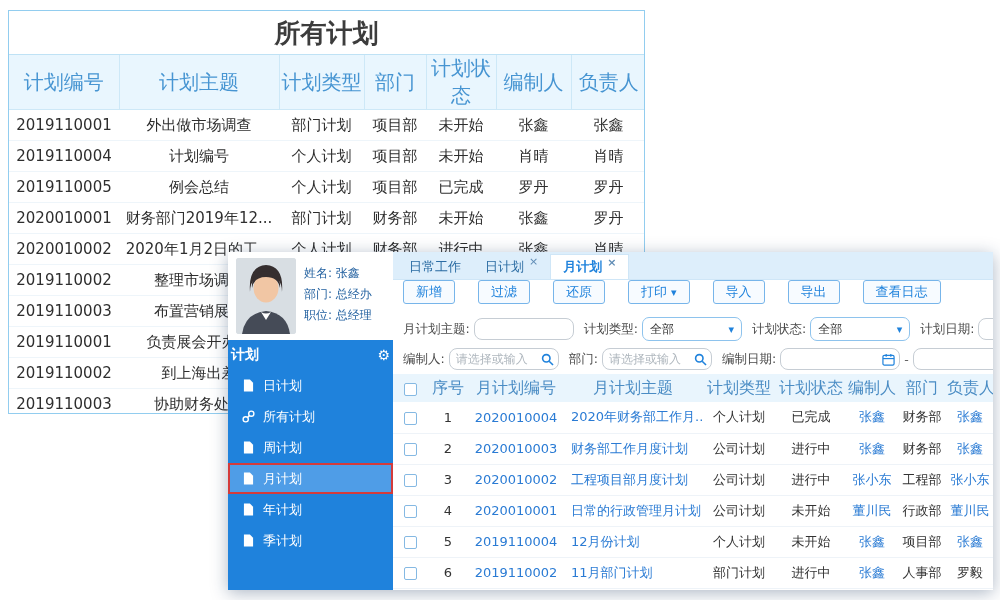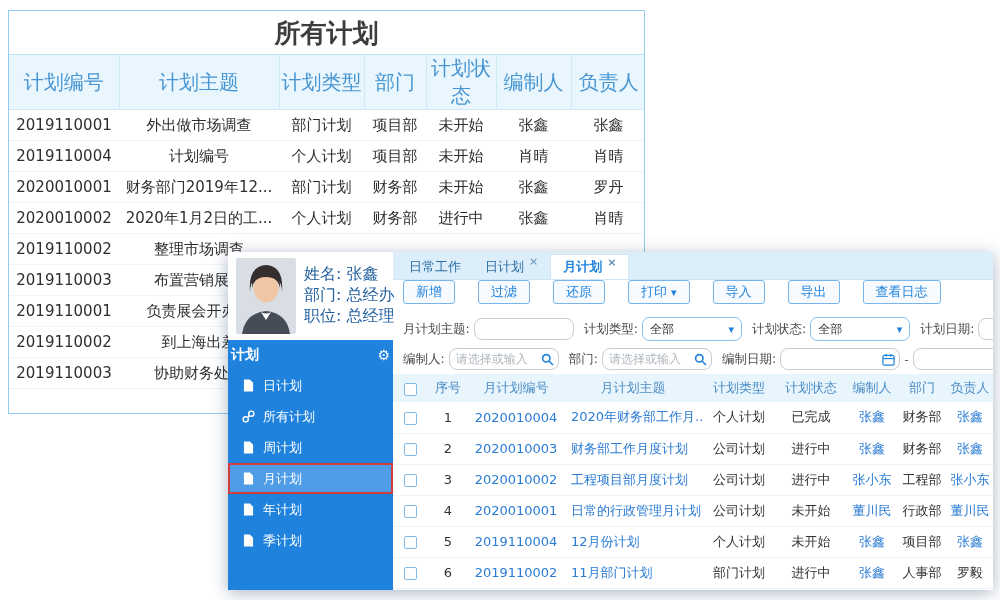--- a/index.html
+++ b/index.html
@@ -18,21 +18,21 @@
   .bg-table th:last-child { border-right:none; }
   .bg-table td { height:31px; text-align:center; font-size:15px; color:#2e2e2e;
                  border-bottom:1px solid #eef5fa; overflow:hidden; white-space:nowrap; }
 
   
   .fg-window { position:absolute; left:228px; top:252px; width:765px; height:338px;
                background:#fff; box-shadow:0 3px 16px rgba(20,50,90,.35); display:flex; overflow:hidden; }
   .left-panel { flex:0 0 165px; width:165px; display:flex; flex-direction:column; background:#fff; }
   .profile { height:88px; display:flex; gap:8px; padding:6px 6px 4px 8px; }
   .avatar { flex:0 0 60px; width:60px; height:76px; border-radius:3px; overflow:hidden; background:#d8dee3; }
-  .profile-lines { font-size:16px; color:#1f5e9e; padding-top:5px; line-height:21px; white-space:nowrap; }
+  .profile-lines { font-size:12px; color:#1f5e9e; padding-top:5px; line-height:21px; white-space:nowrap; }
   .sidebar { flex:1; background:#1f82dc; color:#fff; }
   .sidebar-header { height:30px; display:flex; align-items:center; justify-content:space-between;
                     padding:0 3px; font-size:14px; font-weight:bold; }
   .gear { font-size:14px; cursor:pointer; }
   .side-item { height:31px; display:flex; align-items:center; gap:8px; padding-left:14px;
                font-size:13px; cursor:pointer; }
   .side-item.selected { background:#4f9de7; box-shadow:inset 0 0 0 2px #d43b3b; }
   .side-icon { display:inline-flex; width:13px; justify-content:center; }
 
   .content { flex:1; display:flex; flex-direction:column; overflow:hidden; min-width:0; }
@@ -63,21 +63,21 @@
   .caret { color:#1f82dc; font-size:11px; }
   .date-input { position:relative; display:flex; align-items:center; }
   .date-input .f-input { width:120px; padding-right:24px; }
   .date-input .cal { position:absolute; right:5px; display:inline-flex; }
   .range-dash { color:#666; }
   .end-date { width:90px; }
   .plan-date { width:70px; }
 
   .grid { flex:1; overflow:hidden; }
   .grid-table { width:100%; border-collapse:collapse; table-layout:fixed; }
-  .grid-table th { height:28px; background:#e9f5fd; color:#4a8cc4; font-size:13px; font-weight:normal;
+  .grid-table th { height:28px; background:#e9f5fd; color:#4a8cc4; font-size:16px; font-weight:normal;
                    overflow:hidden; white-space:nowrap;margin-left:20px; }
   .grid-table td { height:31px; font-size:13px; color:#333; text-align:center;
                    border-bottom:1px solid #eef3f8; overflow:hidden; white-space:nowrap; }
   .grid-table td.subject { text-align:left; padding-left:8px; }
   .lnk { color:#2a7bd4; cursor:pointer; }
   .cbx { width:13px; height:13px; border:1px solid #85b9e3; border-radius:2px; background:#fff;
          display:inline-block; vertical-align:middle; cursor:pointer; }
 </style>
 </head>
 <body>
@@ -118,20 +118,29 @@
             <td>张鑫</td>
           </tr>
           <tr>
             <td>2019110004</td>
             <td>计划编号</td>
             <td>个人计划</td>
             <td>项目部</td>
             <td>未开始</td>
             <td>肖晴</td>
             <td>肖晴</td>
+          </tr>
+          <tr>
+            <td>2019110005</td>
+            <td>例会总结</td>
+            <td>个人计划</td>
+            <td>项目部</td>
+            <td>已完成</td>
+            <td>罗丹</td>
+            <td>罗丹</td>
           </tr>
           <tr>
             <td>2020010001</td>
             <td>财务部门2019年12...</td>
             <td>部门计划</td>
             <td>财务部</td>
             <td>未开始</td>
             <td>张鑫</td>
             <td>罗丹</td>
           </tr>

